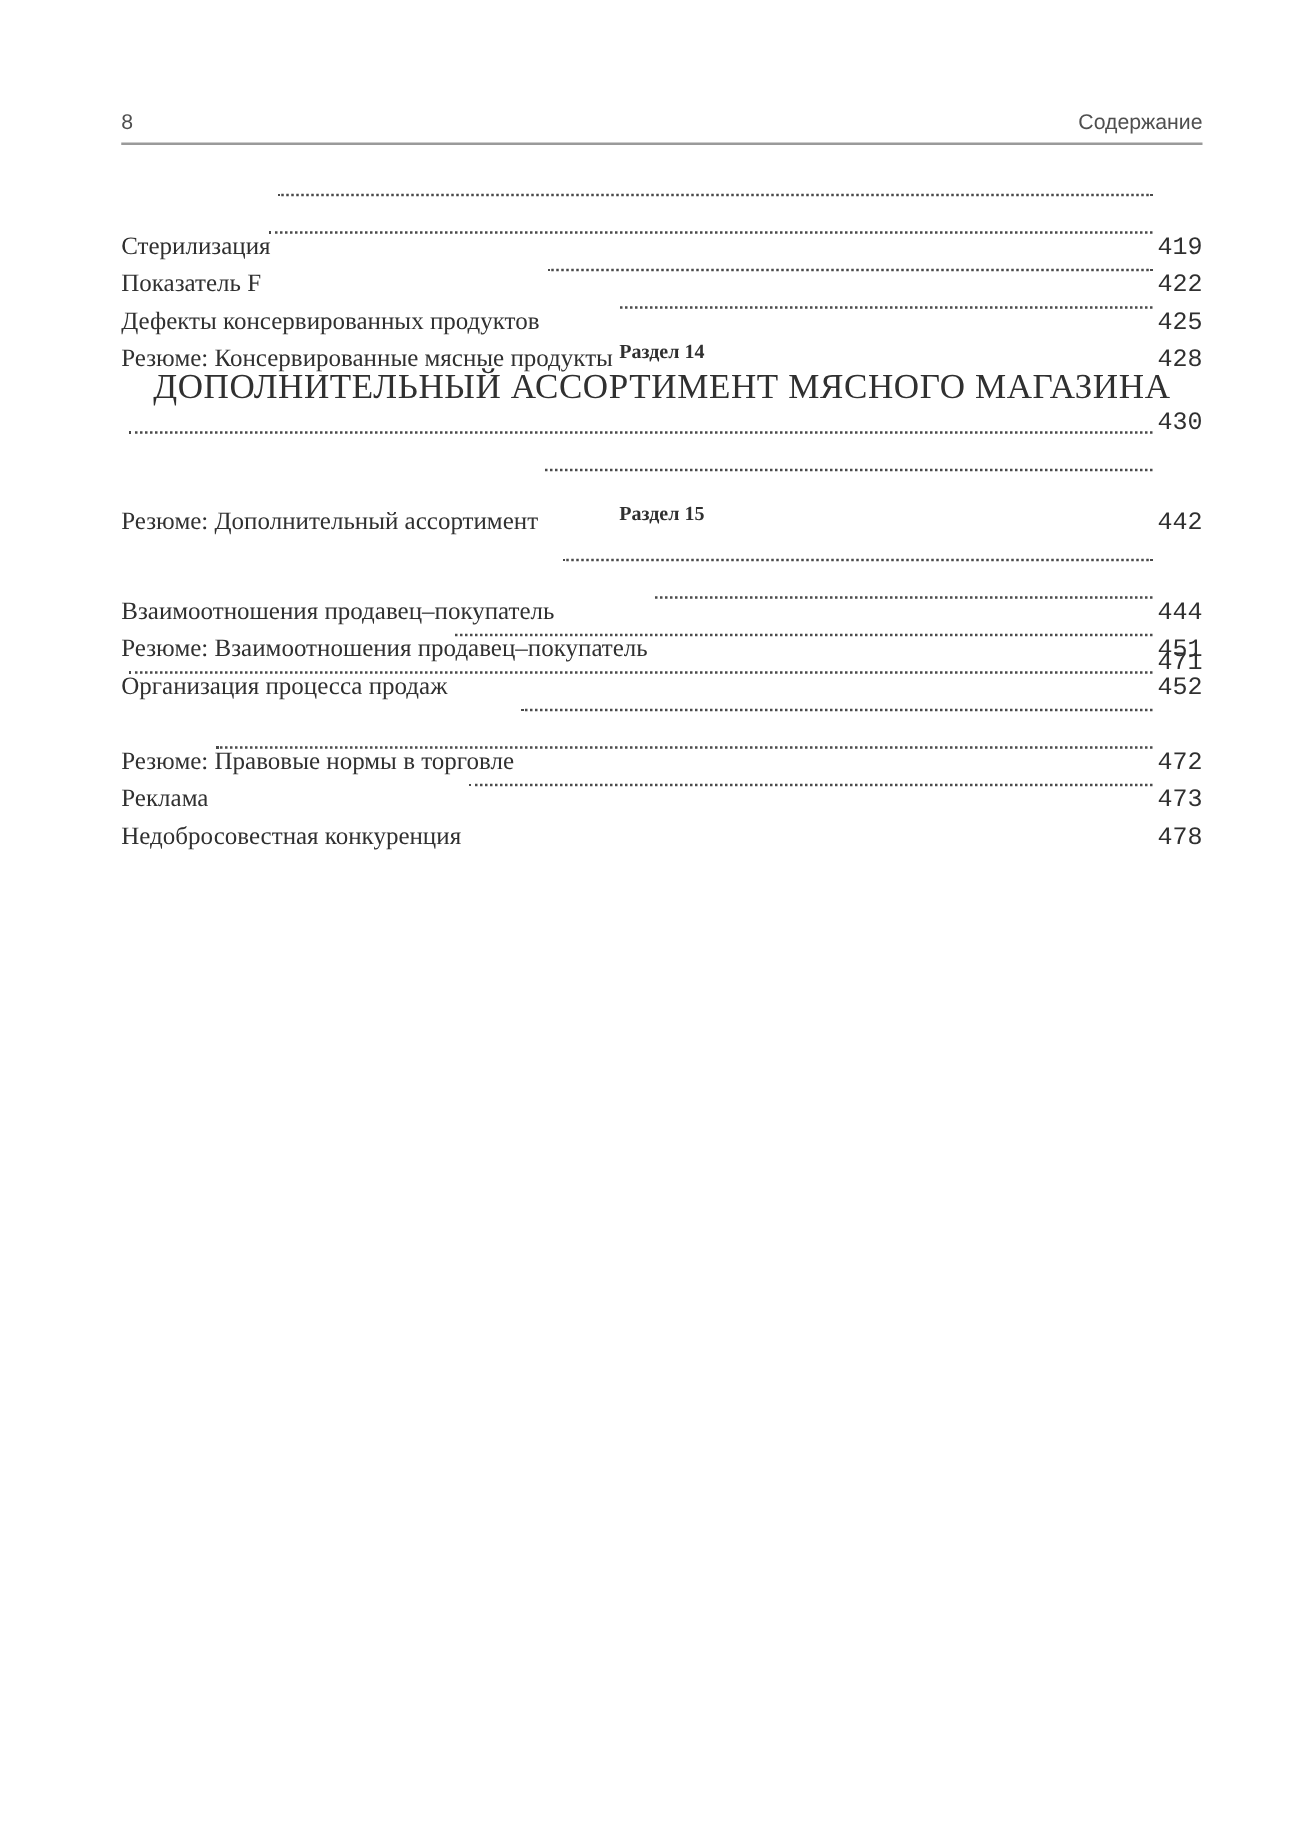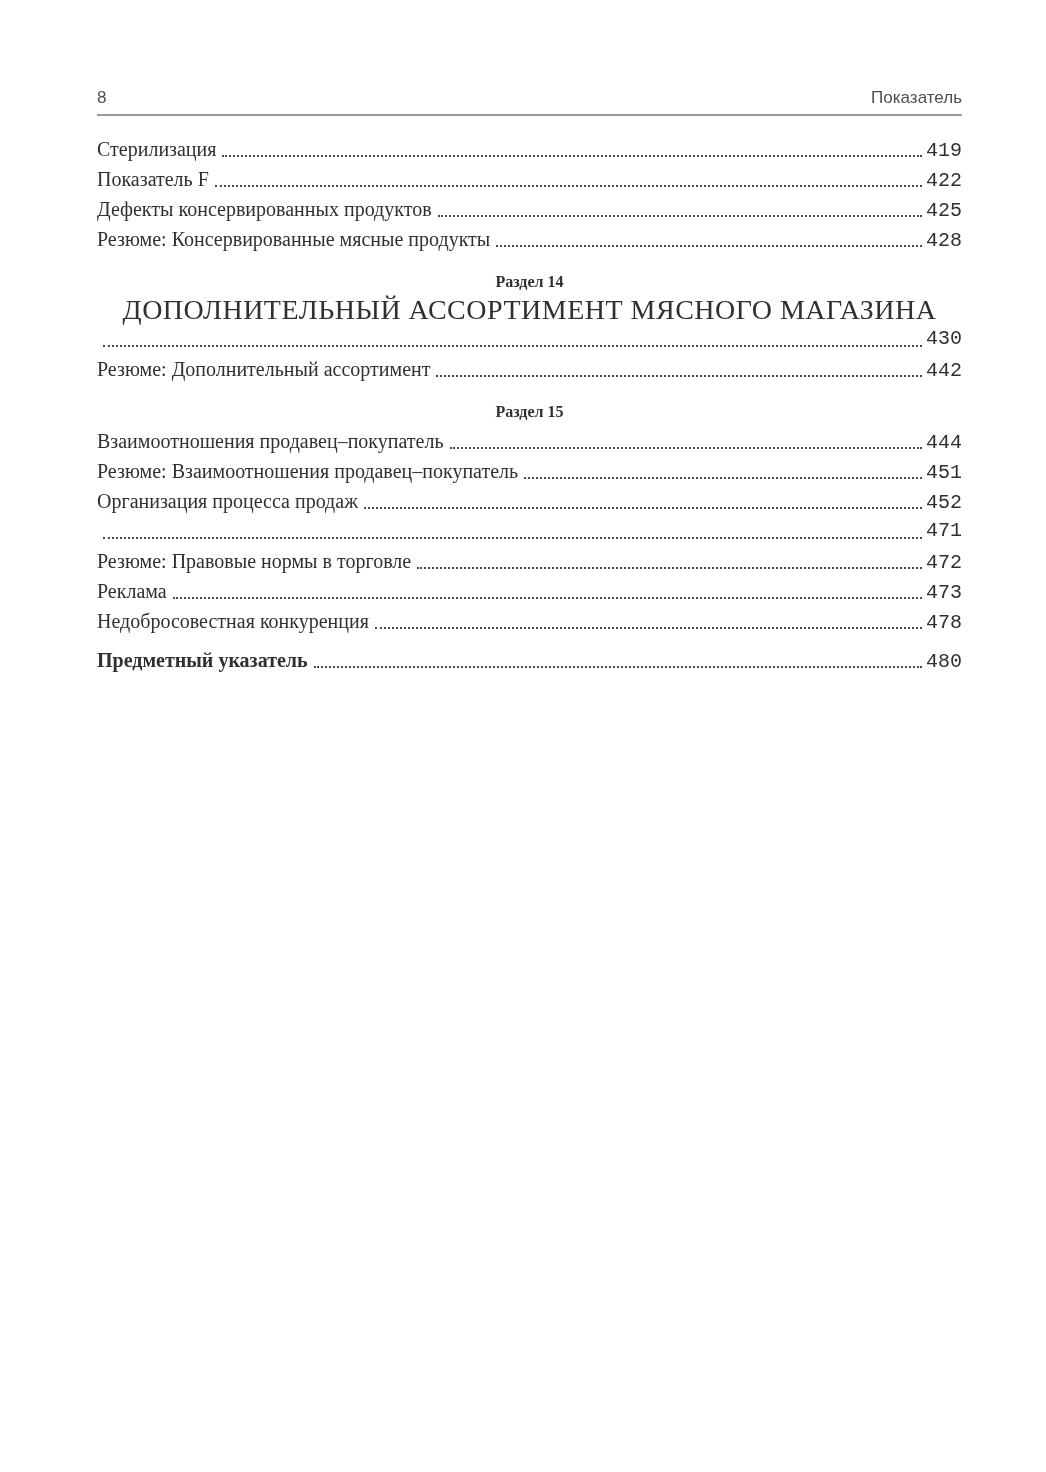--- a/index.html
+++ b/index.html
@@ -24,21 +24,21 @@
   .toc{
     position:absolute;
     left:97px;right:84px;top:134px;
   }
   .row{
     display:flex;align-items:baseline;
     height:30px;line-height:30px;
     font-size:20px;
     white-space:nowrap;
   }
-  .row .t{flex:0 0 auto;}
+  .row .t{flex:0 0 auto;margin-top:48px;}
   .row .dots{
     flex:1 1 auto;
     align-self:flex-end;
     margin:0 4px 7px 6px;
     border-bottom:2px dotted #4a4a4a;
     min-width:12px;
   }
   .row .p{flex:0 0 auto;text-align:left;font-family:Liberation Mono, monospace;}
   .row.bold .t{font-weight:bold;}
   .row.gap-top{margin-top:9px;}
@@ -54,21 +54,21 @@
     letter-spacing:0.5px;
   }
 </style>
 </head>
 <body>
 
 <div class="page">
 
   <div class="header">
     <span>8</span>
-    <span>Показатель</span>
+    <span>Содержание</span>
   </div>
 
   <div class="toc">
 
     <div class="row">
       <span class="t">Стерилизация</span>
       <span class="dots"></span>
       <span class="p">419</span>
     </div>
 
@@ -144,20 +144,15 @@
       <span class="dots"></span>
       <span class="p">473</span>
     </div>
 
     <div class="row">
       <span class="t">Недобросовестная конкуренция</span>
       <span class="dots"></span>
       <span class="p">478</span>
     </div>
 
-    <div class="row bold gap-top">
-      <span class="t">Предметный указатель</span>
-      <span class="dots"></span>
-      <span class="p">480</span>
-    </div>
 
   </div>
 </div>
 
 </body></html>

